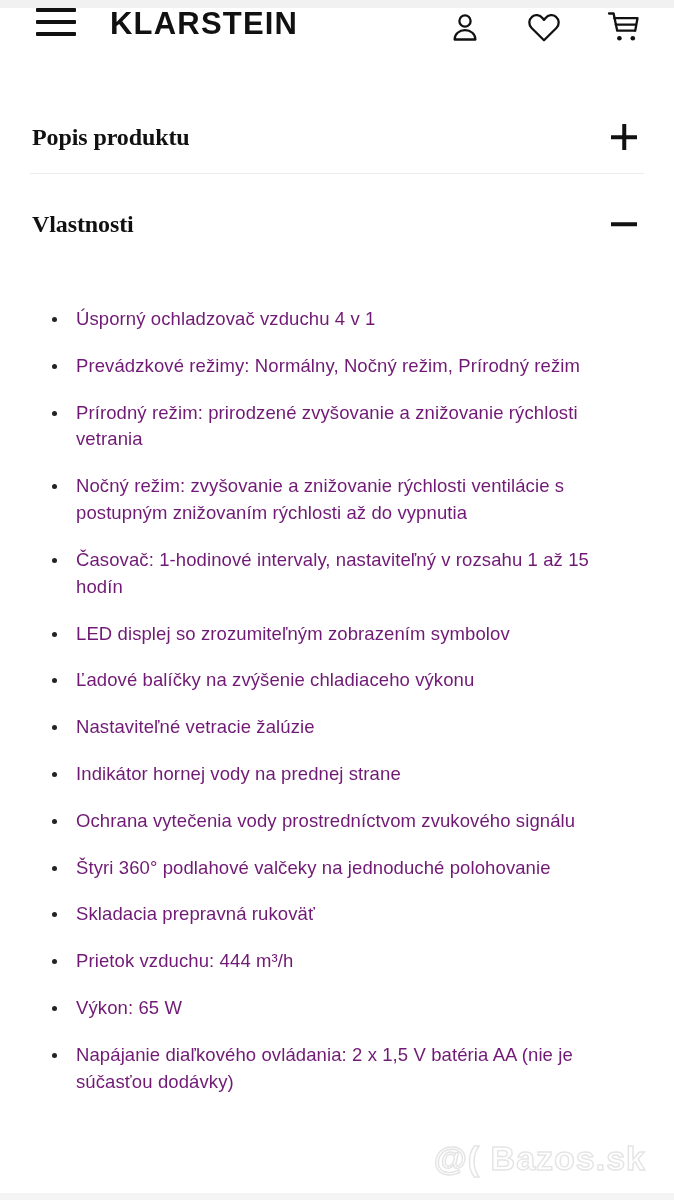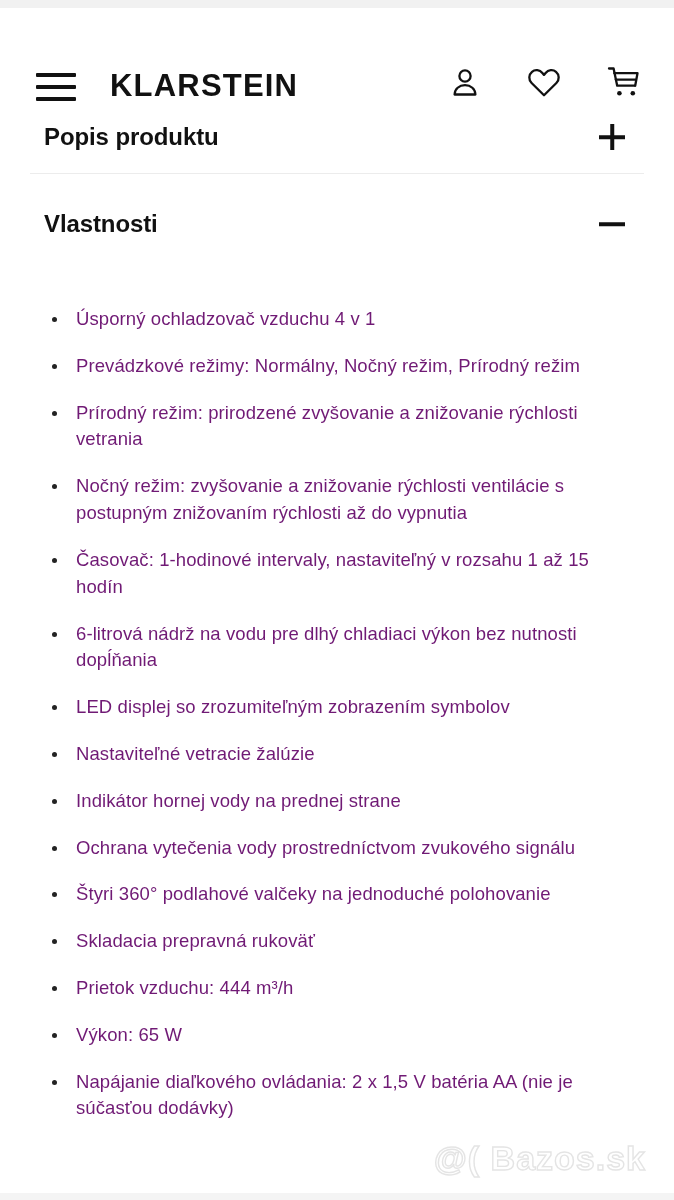--- a/index.html
+++ b/index.html
@@ -22,21 +22,21 @@
   .top-strip {
     height: 8px;
     width: 100%;
     background: #f1f1f1;
   }
 
   
   .site-header {
     height: 93px;
     display: flex;
-    align-items: flex-end;
+    align-items: flex-start;
     padding: 0 28px 0 36px;
     background: #ffffff;
   }
   .hamburger {
     width: 40px;
     height: 28px;
     display: flex;
     flex-direction: column;
     justify-content: space-between;
     cursor: pointer;
@@ -74,21 +74,21 @@
     justify-content: center;
     cursor: pointer;
     background: none;
     border: none;
     padding: 0;
   }
   .icon-btn svg { display: block; }
 
   
   .accordion { padding: 0; }
-  .acc-section { padding: 0 44px; }
+  .acc-section { padding: 0 32px; font-family: Liberation Serif, serif; }
   .acc-head {
     display: flex;
     align-items: center;
     justify-content: space-between;
     cursor: pointer;
     user-select: none;
   }
   .acc-head.first { height: 72px; }
   .acc-head.second { height: 100px; gap: 35px; }
   .acc-title {
@@ -240,22 +240,22 @@
       <span class="acc-toggle minus"></span>
     </div>
   </section>
 
   <ul class="features">
     <li>Úsporný ochladzovač vzduchu 4 v 1</li>
     <li>Prevádzkové režimy: Normálny, Nočný režim, Prírodný režim</li>
     <li>Prírodný režim: prirodzené zvyšovanie a znižovanie rýchlosti vetrania</li>
     <li>Nočný režim: zvyšovanie a znižovanie rýchlosti ventilácie s postupným znižovaním rýchlosti až do vypnutia</li>
     <li>Časovač: 1-hodinové intervaly, nastaviteľný v rozsahu 1 až 15 hodín</li>
-    <li>6-litrová nádrž na vodu pre dlhý chladiaci výkon bez nutnosti dopĺňania</li>
     <li>LED displej so zrozumiteľným zobrazením symbolov</li>
+    <li>Ľadové balíčky na zvýšenie chladiaceho výkonu</li>
     <li>Nastaviteľné vetracie žalúzie</li>
     <li>Indikátor hornej vody na prednej strane</li>
     <li>Ochrana vytečenia vody prostredníctvom zvukového signálu</li>
     <li>Štyri 360° podlahové valčeky na jednoduché polohovanie</li>
     <li>Skladacia prepravná rukoväť</li>
     <li>Prietok vzduchu: 444 m³/h</li>
     <li>Výkon: 65 W</li>
     <li>Napájanie diaľkového ovládania: 2 x 1,5 V batéria AA (nie je súčasťou dodávky)</li>
   </ul>
 

